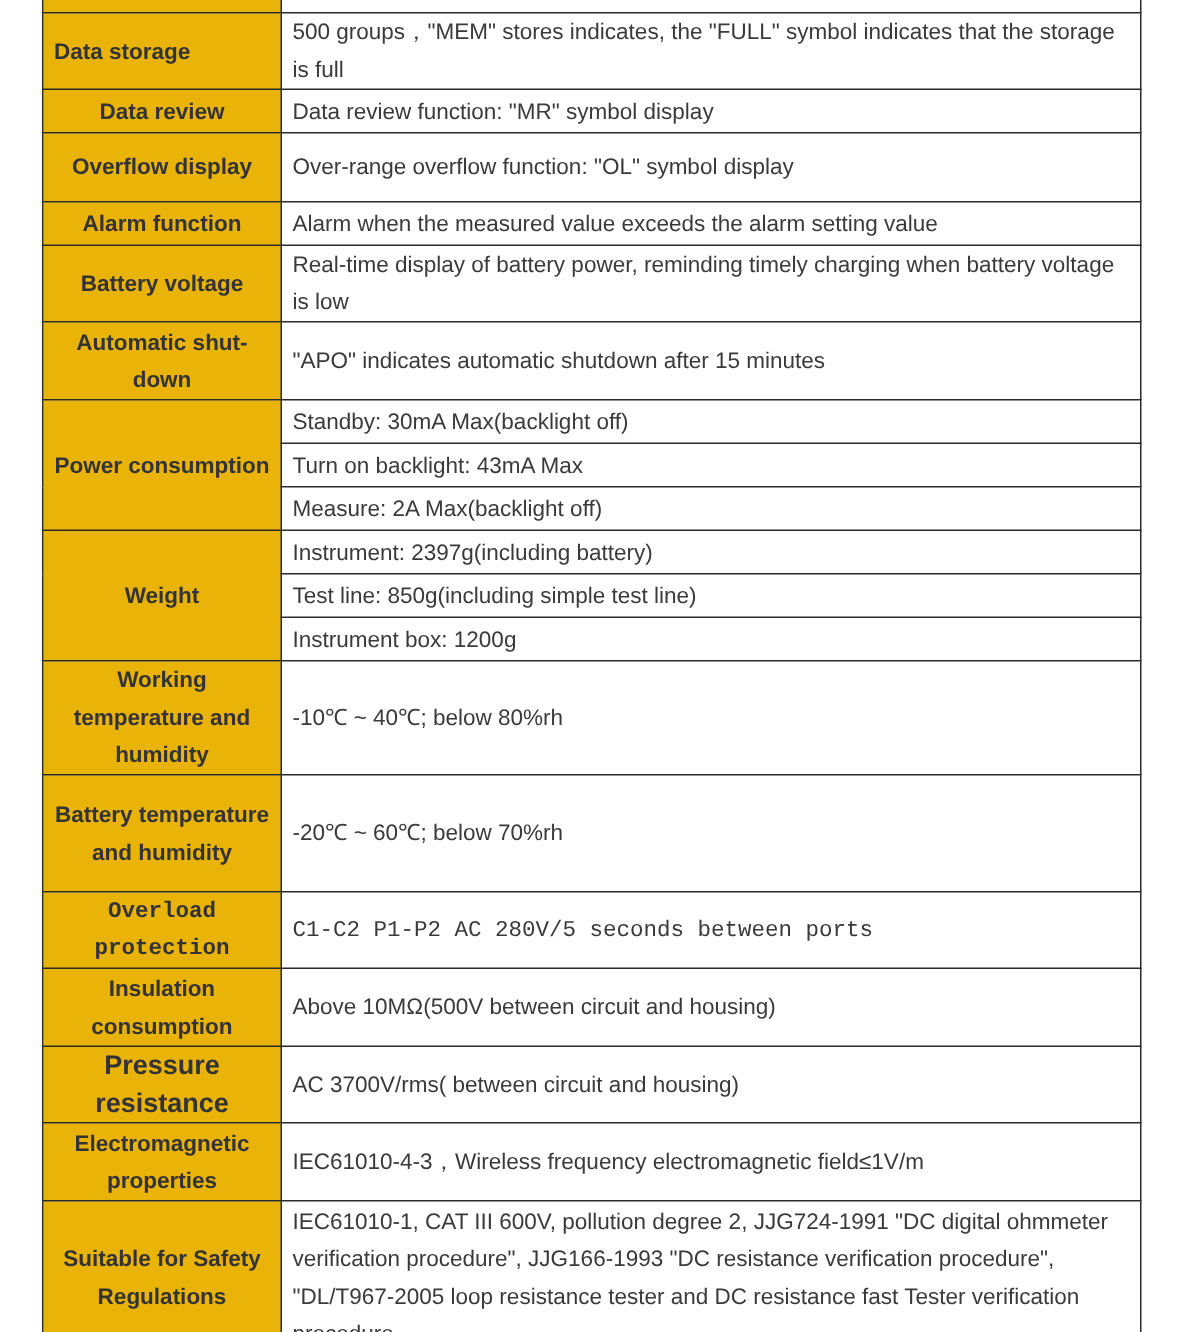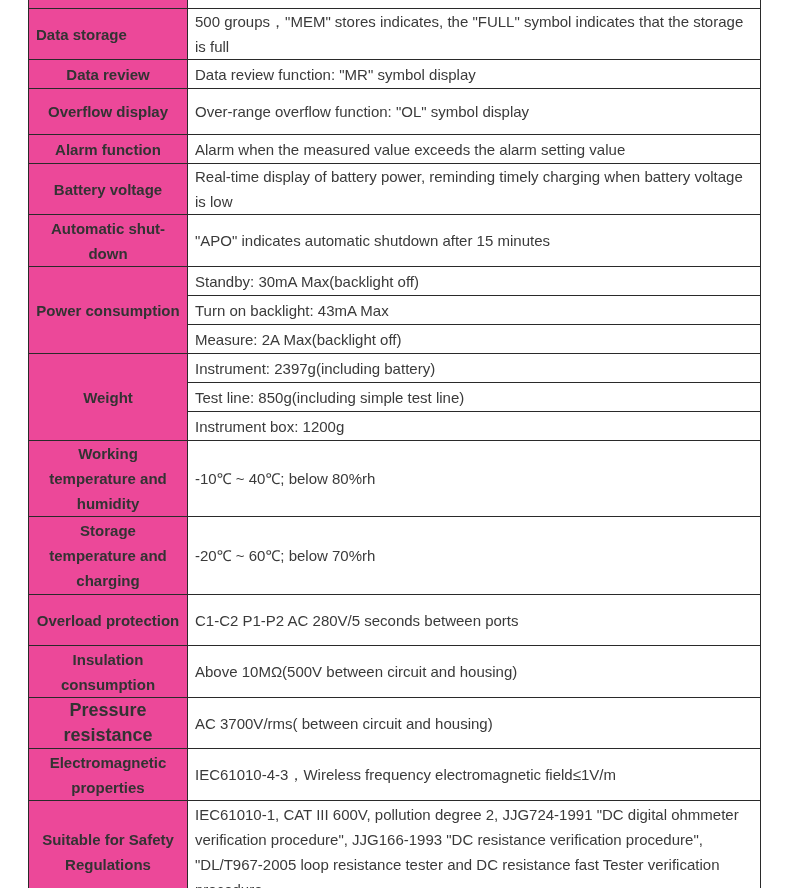--- a/index.html
+++ b/index.html
@@ -25,21 +25,21 @@
       color: #333333;
     }
     table.spec td {
       border: 1.5px solid #2a2a2a;
       padding: 0 7px;
       vertical-align: middle;
       line-height: 25px;
     }
     td.label {
       width: 144px;
-      background: #ec4899;
+      background: #eab308;
       font-weight: bold;
       text-align: center;
       color: #333333;
       padding: 0 4px;
     }
     td.label.left {
       text-align: left;
       padding-left: 7px;
     }
     td.value {
@@ -98,24 +98,24 @@
       <td class="value">Test line:  850g(including simple test line)</td>
     </tr>
     <tr style="height:29px;">
       <td class="value">Instrument box:  1200g</td>
     </tr>
     <tr style="height:75px;">
       <td class="label">Working temperature and humidity</td>
       <td class="value">-10℃ ~ 40℃;  below 80%rh</td>
     </tr>
     <tr style="height:78px;">
-      <td class="label">Storage temperature and charging</td>
+      <td class="label">Battery temperature and humidity</td>
       <td class="value">-20℃ ~ 60℃;  below 70%rh</td>
     </tr>
-    <tr style="height:51px;">
+    <tr style="height:51px;font-family:Liberation Mono, monospace;">
       <td class="label">Overload protection</td>
       <td class="value">C1-C2 P1-P2 AC 280V/5 seconds between ports</td>
     </tr>
     <tr style="height:52px;">
       <td class="label">Insulation consumption</td>
       <td class="value">Above 10MΩ(500V between circuit and housing)</td>
     </tr>
     <tr style="height:28px;">
       <td class="label" style="font-size:18px; padding:0 2px;">Pressure resistance</td>
       <td class="value">AC 3700V/rms( between circuit and housing)</td>

